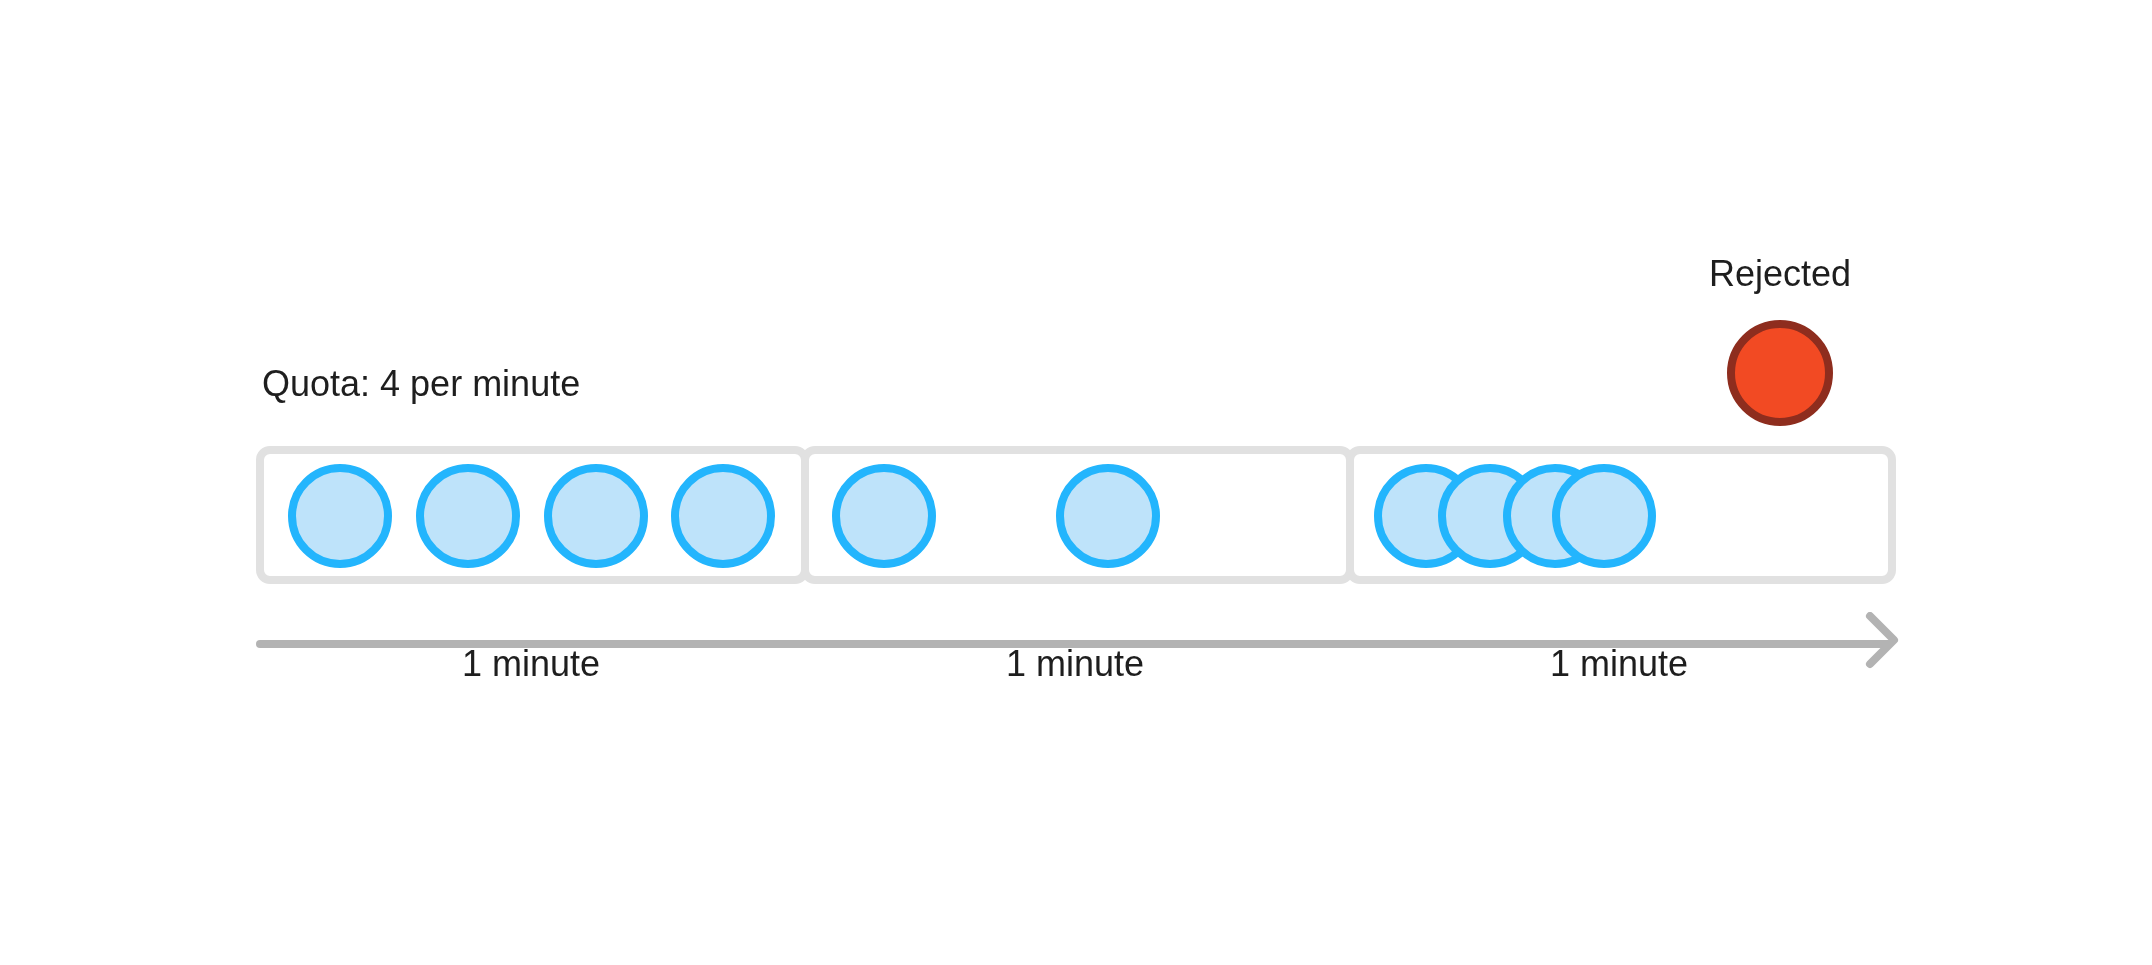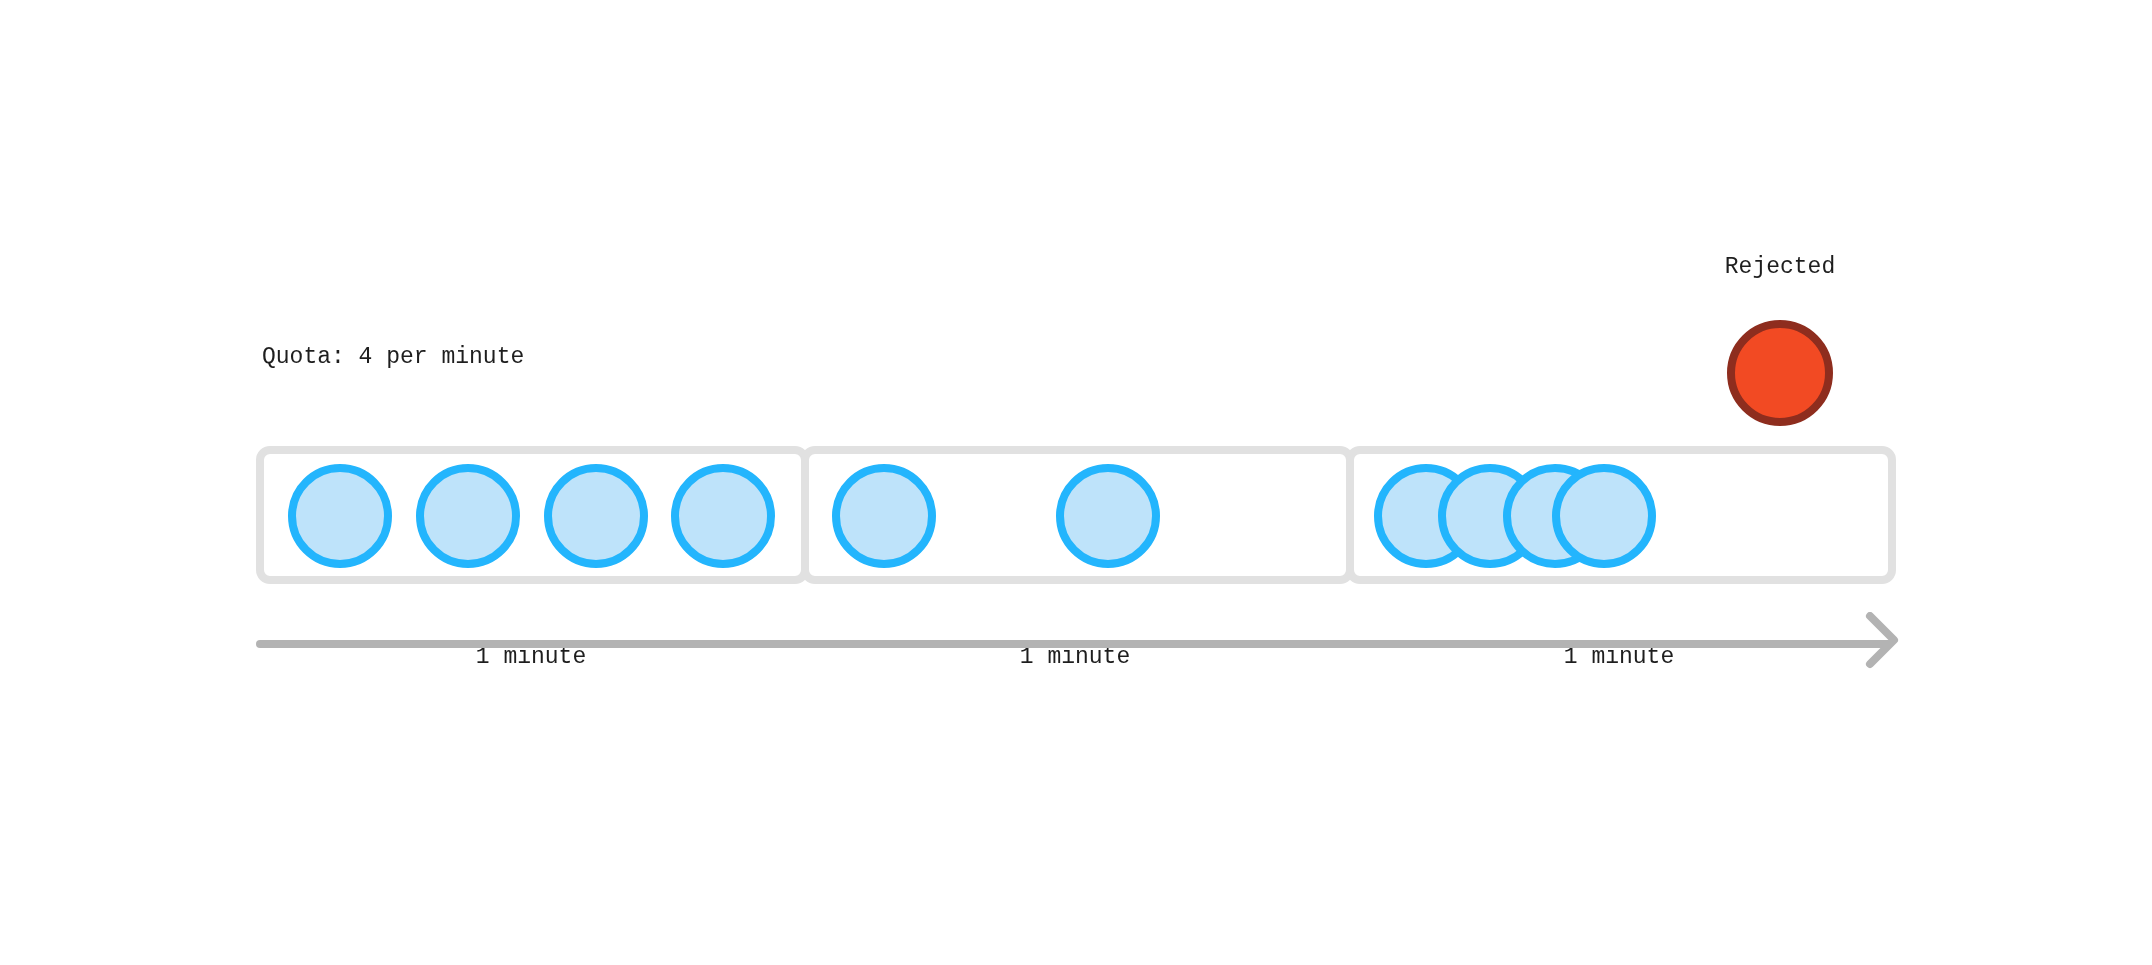--- a/index.html
+++ b/index.html
@@ -17,29 +17,28 @@
     }
     .canvas {
       position: absolute;
       left: 0;
       top: 0;
       width: 2152px;
       height: 965px;
     }
     .label {
       position: absolute;
-      font-size: 23px;
+      font-size: 36px;
       line-height: 1;
       white-space: nowrap;
       color: #1e1e1e;
-      font-family: Liberation Mono, monospace;
     }
     .quota-label {
       left: 262px;
-      top: 346px;
+      top: 366px;
     }
     .rejected-label {
       left: 1780px;
       top: 256px;
       transform: translateX(-50%);
     }
     .minute-label {
       top: 646px;
       transform: translateX(-50%);
     }

